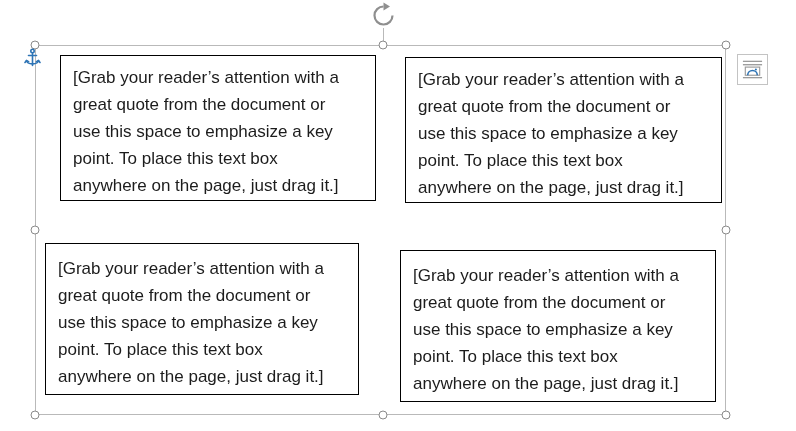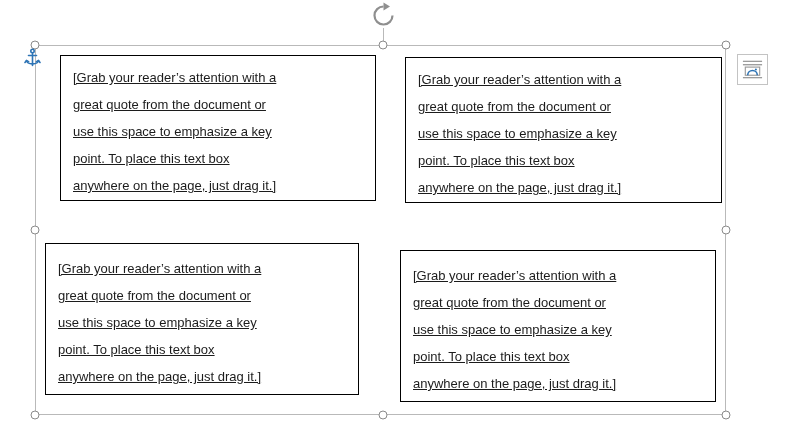--- a/index.html
+++ b/index.html
@@ -77,25 +77,24 @@
     z-index: 7;
     cursor: pointer;
   }
   .textbox {
     position: absolute;
     border: 1px solid #000000;
     background: #ffffff;
     box-sizing: border-box;
     padding: 8px 12px 6px 12px;
     color: #1c1c1c;
-    font-size: 13px;
+    font-size: 17px;
     line-height: 27px;
     z-index: 3;
     cursor: move;
-    text-decoration: underline;
   }
   .textbox span { display: block; white-space: nowrap; }
   .tb1 { left: 60px;  top: 55px;  width: 316px; height: 146px; }
   .tb2 { left: 405px; top: 57px;  width: 317px; height: 146px; }
   .tb3 { left: 45px;  top: 243px; width: 314px; height: 152px; padding-top: 11px; }
   .tb4 { left: 400px; top: 250px; width: 316px; height: 152px; padding-top: 11px; }
 </style>
 </head>
 <body>
 

